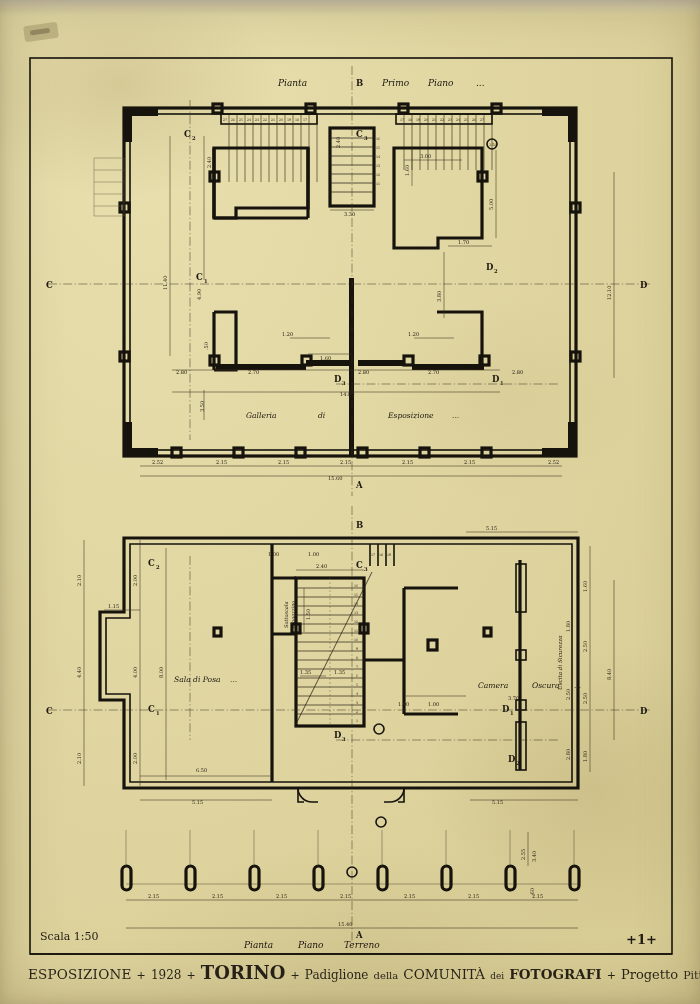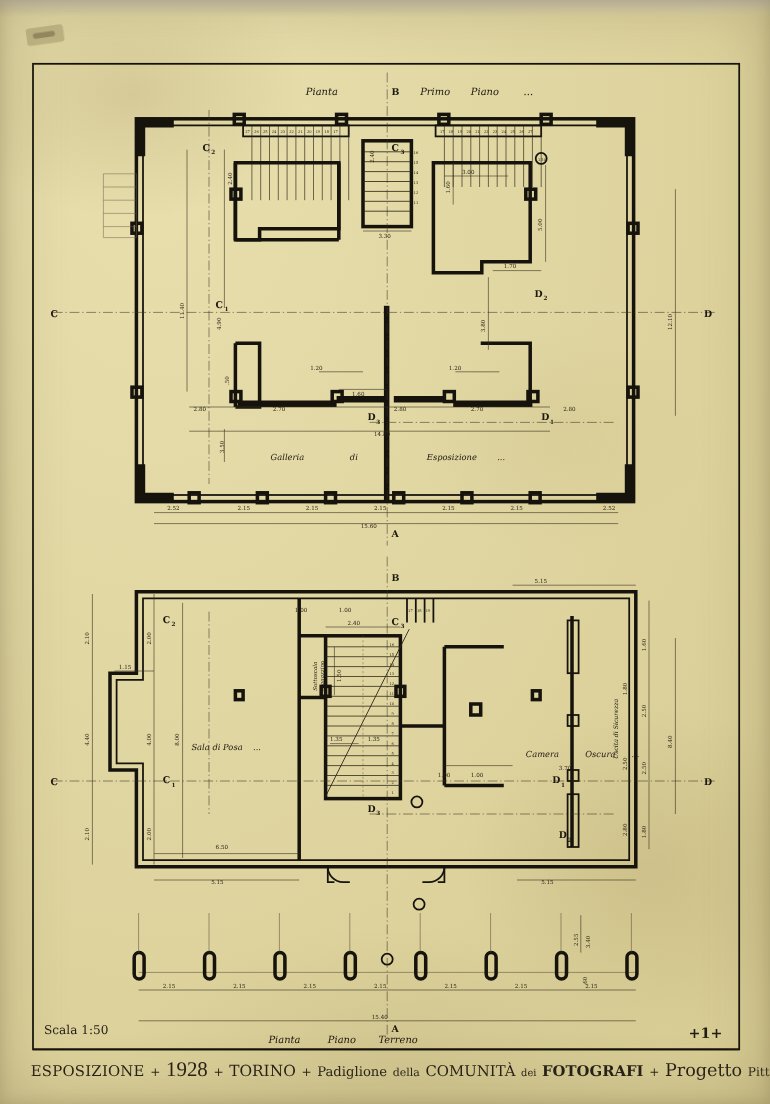--- a/index.html
+++ b/index.html
@@ -553,30 +553,30 @@
       </g>
     </g>
 
     <text x="40" y="940" style="font-size:11px;font-family:'DejaVu Serif',serif;">Scala 1:50</text>
     <text x="626" y="944" style="font-size:13px;font-family:'DejaVu Serif',serif;font-weight:bold;">+1+</text>
   </svg>
 
   <div style="position:absolute;left:28px;top:962px;width:646px;white-space:nowrap;">
     <span class="cap" style="font-size:13.5px;letter-spacing:.2px;">ESPOSIZIONE</span>
     <span class="cap" style="font-size:11px;">+</span>
-    <span class="cap" style="font-size:19px;font-family:Liberation Serif, serif;">1928</span>
+    <span class="cap" style="font-size:12px;">1928</span>
     <span class="cap" style="font-size:11px;">+</span>
-    <span class="cap" style="font-size:14px;">TORINO</span>
+    <span class="cap" style="font-size:18px;font-weight:bold;">TORINO</span>
     <span class="cap" style="font-size:11px;">+</span>
     <span class="cap" style="font-size:12px;">Padiglione</span>
     <span class="cap" style="font-size:10px;">della</span>
     <span class="cap" style="font-size:13.5px;text-align:right;">COMUNITÀ</span>
     <span class="cap" style="font-size:9px;">dei</span>
     <span class="cap" style="font-size:13.5px;font-weight:bold;">FOTOGRAFI</span>
     <span class="cap" style="font-size:11px;">+</span>
-    <span class="cap" style="font-size:16px;margin-top:44px;">Progetto</span>
+    <span class="cap" style="font-size:13px;margin-top:44px;">Progetto</span>
     <span class="cap" style="font-size:11px;">Pittore</span>
     <span class="cap" style="font-size:12.5px;">G. CHESSA</span>
     
   </div>
 
   <div class="edgeshade"></div>
 </div>
 
 </body></html>

